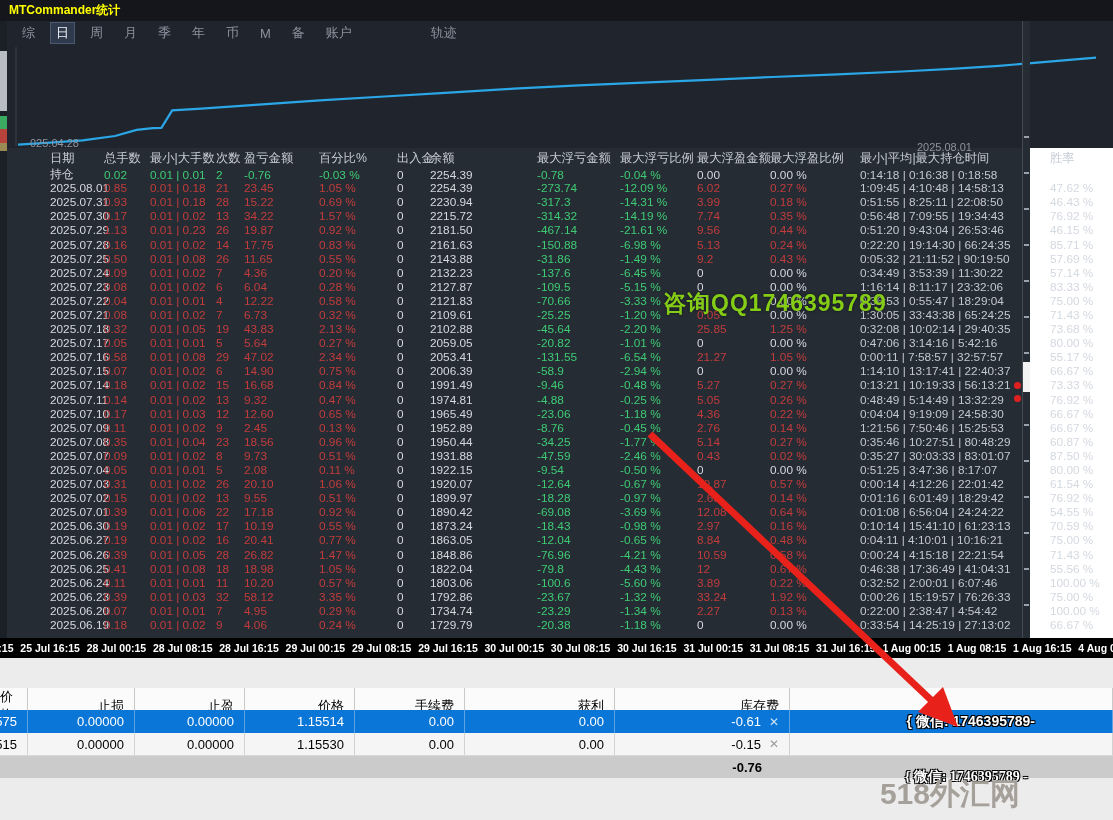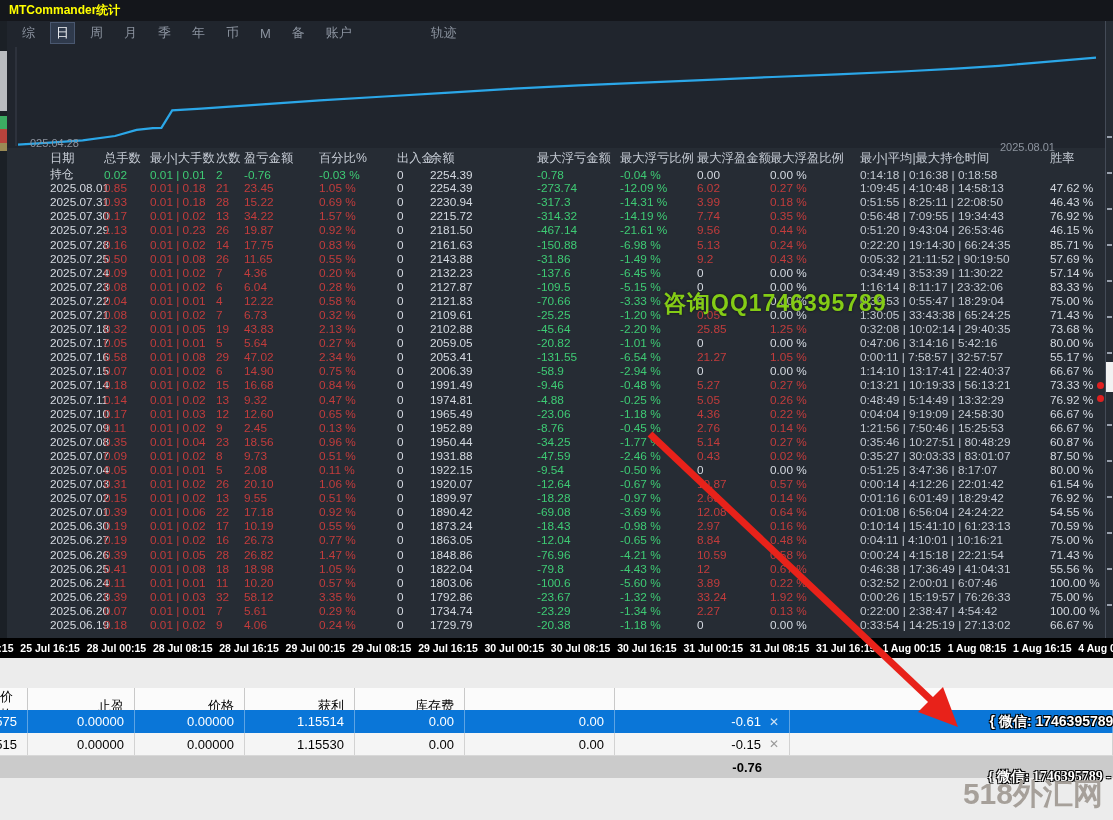--- a/index.html
+++ b/index.html
@@ -1,18 +1,18 @@
 <!DOCTYPE html>
 <html><head>
 <meta charset="utf-8">
 <style>
   * { margin:0; padding:0; box-sizing:border-box; }
   html,body { width:1113px; height:820px; overflow:hidden; background:#fff;
               font-family:"Liberation Sans", sans-serif; }
-  #stage { position:relative; width:1113px; height:820px; background:#262c34;border-radius:11px; }
+  #stage { position:relative; width:1030px; height:820px; background:#262c34;border-radius:11px; }
 
   
   .titlebar { position:absolute; left:0; top:0; width:1113px; height:21px;
               background:#14161b; display:flex; align-items:center; justify-content:space-between;
               padding:0 10px 0 9px; }
   .title-text { color:#ffff00; font-size:12px; font-weight:bold; }
   .brand-text { color:#7dd3fc; font-size:12px;margin-top:36px; }
 
   
   .menubar { position:absolute; left:0; top:21px; width:1113px; height:24px;
@@ -551,21 +551,21 @@
         <span class="c-red">2.97</span>
         <span class="c-red">0.16 %</span>
         <span class="c-time">0:10:14 | 15:41:10 | 61:23:13</span>
         <span class="c-white">70.59 %</span>
       </div>
       <div class="srow">
         <span class="c-date">2025.06.27</span>
         <span class="c-red">0.19</span>
         <span class="c-red">0.01 | 0.02</span>
         <span class="c-red">16</span>
-        <span class="c-red">26.73</span>
+        <span class="c-red">20.41</span>
         <span class="c-red">0.77 %</span>
         <span class="c-white">0</span>
         <span class="c-white">1863.05</span>
         <span class="c-green">-12.04</span>
         <span class="c-green">-0.65 %</span>
         <span class="c-red">8.84</span>
         <span class="c-red">0.48 %</span>
         <span class="c-time">0:04:11 | 4:10:01 | 10:16:21</span>
         <span class="c-white">75.00 %</span>
       </div>
@@ -631,21 +631,21 @@
         <span class="c-red">33.24</span>
         <span class="c-red">1.92 %</span>
         <span class="c-time">0:00:26 | 15:19:57 | 76:26:33</span>
         <span class="c-white">75.00 %</span>
       </div>
       <div class="srow">
         <span class="c-date">2025.06.20</span>
         <span class="c-red">0.07</span>
         <span class="c-red">0.01 | 0.01</span>
         <span class="c-red">7</span>
-        <span class="c-red">5.61</span>
+        <span class="c-red">4.95</span>
         <span class="c-red">0.29 %</span>
         <span class="c-white">0</span>
         <span class="c-white">1734.74</span>
         <span class="c-green">-23.29</span>
         <span class="c-green">-1.34 %</span>
         <span class="c-red">2.27</span>
         <span class="c-red">0.13 %</span>
         <span class="c-time">0:22:00 | 2:38:47 | 4:54:42</span>
         <span class="c-white">100.00 %</span>
       </div>
@@ -686,22 +686,24 @@
       <span>31 Jul 16:15</span>
       <span>1 Aug 00:15</span>
       <span>1 Aug 08:15</span>
       <span>1 Aug 16:15</span>
       <span>4 Aug 00:15</span>
     </div>
 
   <div class="orders">
     <div class="ohead ogrid" id="ohead">
         <div class="ocell">价格</div>
+        <div class="ocell">止损</div>
         <div class="ocell">止盈</div>
         <div class="ocell">价格</div>
+        <div class="ocell">手续费</div>
         <div class="ocell">获利</div>
         <div class="ocell">库存费</div>
         <div class="ocell"></div>
       </div>
     <div class="orow orow1 ogrid" id="orow1">
         <div class="ocell">5575</div>
         <div class="ocell">0.00000</div>
         <div class="ocell">0.00000</div>
         <div class="ocell">1.15514</div>
         <div class="ocell">0.00</div>

